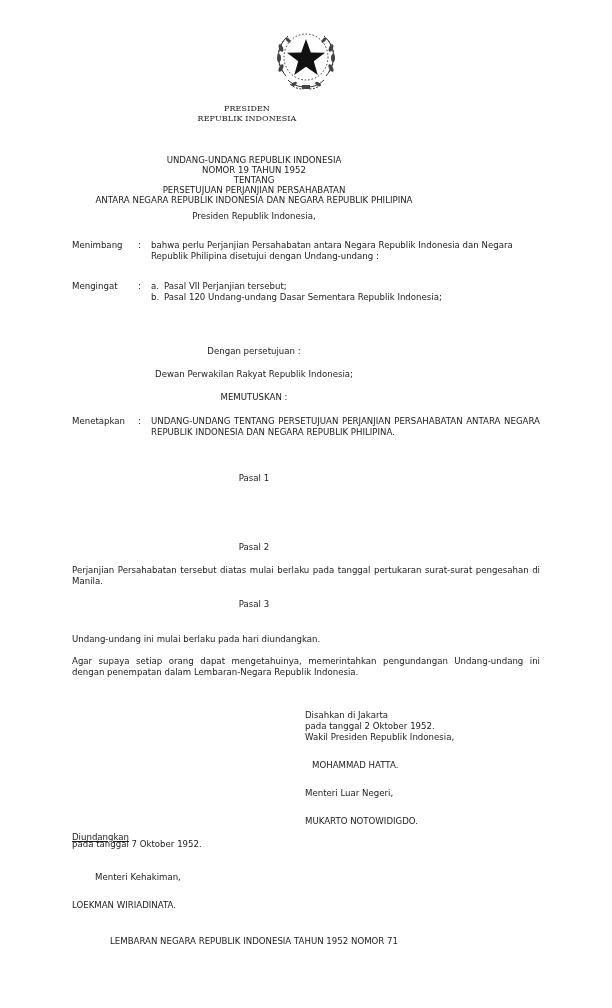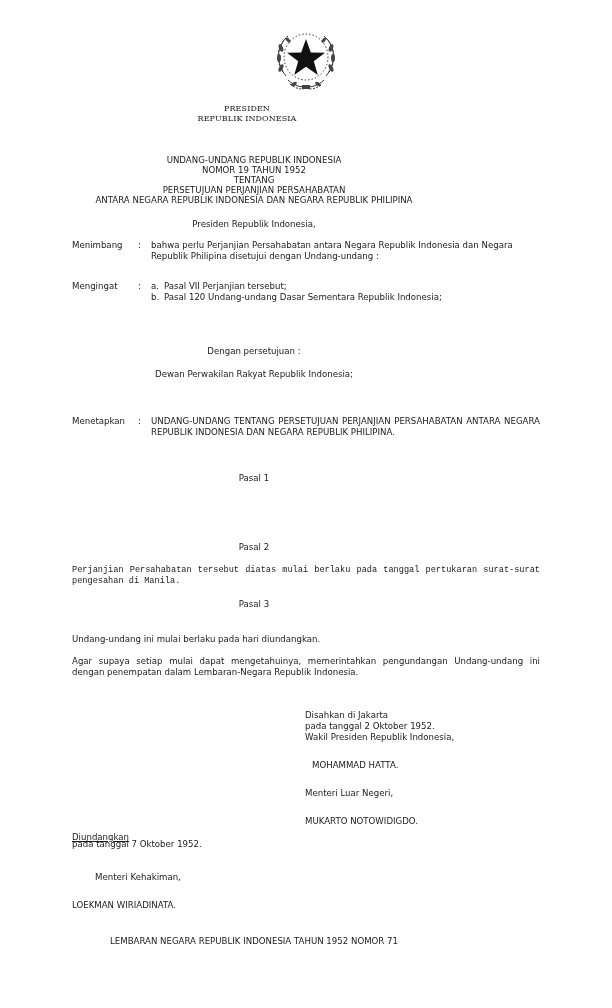--- a/index.html
+++ b/index.html
@@ -60,21 +60,21 @@
 
   <div class="head-serif" style="top:103px;">PRESIDEN</div>
   <div class="head-serif" style="top:113px;">REPUBLIK INDONESIA</div>
 
   <div class="center" style="top:155px;">UNDANG-UNDANG REPUBLIK INDONESIA</div>
   <div class="center" style="top:165px;">NOMOR 19 TAHUN 1952</div>
   <div class="center" style="top:175px;">TENTANG</div>
   <div class="center" style="top:185px;">PERSETUJUAN PERJANJIAN PERSAHABATAN</div>
   <div class="center" style="top:195px;">ANTARA NEGARA REPUBLIK INDONESIA DAN NEGARA REPUBLIK PHILIPINA</div>
 
-  <div class="center" style="top:219px;text-align:center;">Presiden Republik Indonesia,</div>
+  <div class="center" style="top:211px;text-align:center;">Presiden Republik Indonesia,</div>
 
   <div class="row" style="top:240px;">
     <div class="lbl">Menimbang</div>
     <div class="colon">:</div>
     <div class="val">bahwa perlu Perjanjian Persahabatan antara Negara Republik Indonesia dan Negara Republik Philipina disetujui dengan Undang-undang :</div>
   </div>
 
   <div class="row" style="top:281px;">
     <div class="lbl">Mengingat</div>
     <div class="colon">:</div>
@@ -85,36 +85,37 @@
       </div>
       <div class="list-item">
         <span class="mk">b.</span>
         <span>Pasal 120 Undang-undang Dasar Sementara Republik Indonesia;</span>
       </div>
     </div>
   </div>
 
   <div class="center" style="top:346px;">Dengan persetujuan :</div>
   <div class="center" style="top:369px;">Dewan Perwakilan Rakyat Republik Indonesia;</div>
+  <div class="center" style="top:392px;">MEMUTUSKAN :</div>
 
   <div class="row" style="top:416px;">
     <div class="lbl">Menetapkan</div>
     <div class="colon">:</div>
     <div class="val justify">UNDANG-UNDANG TENTANG PERSETUJUAN PERJANJIAN PERSAHABATAN ANTARA NEGARA REPUBLIK INDONESIA DAN NEGARA REPUBLIK PHILIPINA.</div>
   </div>
 
   <div class="center" style="top:473px;">Pasal 1</div>
 
   <div class="center" style="top:542px;">Pasal 2</div>
-  <div class="block justify" style="top:565px;font-family:Liberation Mono, monospace;">Perjanjian Persahabatan tersebut diatas mulai berlaku pada tanggal pertukaran surat-surat pengesahan di Manila.</div>
+  <div class="block justify" style="top:565px;">Perjanjian Persahabatan tersebut diatas mulai berlaku pada tanggal pertukaran surat-surat pengesahan di Manila.</div>
 
   <div class="center" style="top:599px;">Pasal 3</div>
   <div class="block" style="top:634px;">Undang-undang ini mulai berlaku pada hari diundangkan.</div>
 
-  <div class="block justify" style="top:656px;">Agar supaya setiap mulai dapat mengetahuinya, memerintahkan pengundangan Undang-undang ini dengan penempatan dalam Lembaran-Negara Republik Indonesia.</div>
+  <div class="block justify" style="top:656px;">Agar supaya setiap orang dapat mengetahuinya, memerintahkan pengundangan Undang-undang ini dengan penempatan dalam Lembaran-Negara Republik Indonesia.</div>
 
   <div class="sign" style="top:710px;">Disahkan di Jakarta</div>
   <div class="sign" style="top:721px;">pada tanggal 2 Oktober 1952.</div>
   <div class="sign" style="top:732px;">Wakil Presiden Republik Indonesia,</div>
   <div class="sign" style="top:760px;padding-left:7px;">MOHAMMAD HATTA.</div>
   <div class="sign" style="top:788px;">Menteri Luar Negeri,</div>
   <div class="sign" style="top:816px;">MUKARTO NOTOWIDIGDO.</div>
 
   <div class="left-sign" style="top:832px;text-decoration:underline;">Diundangkan</div>
   <div class="left-sign" style="top:839px;">pada tanggal 7 Oktober 1952.</div>

